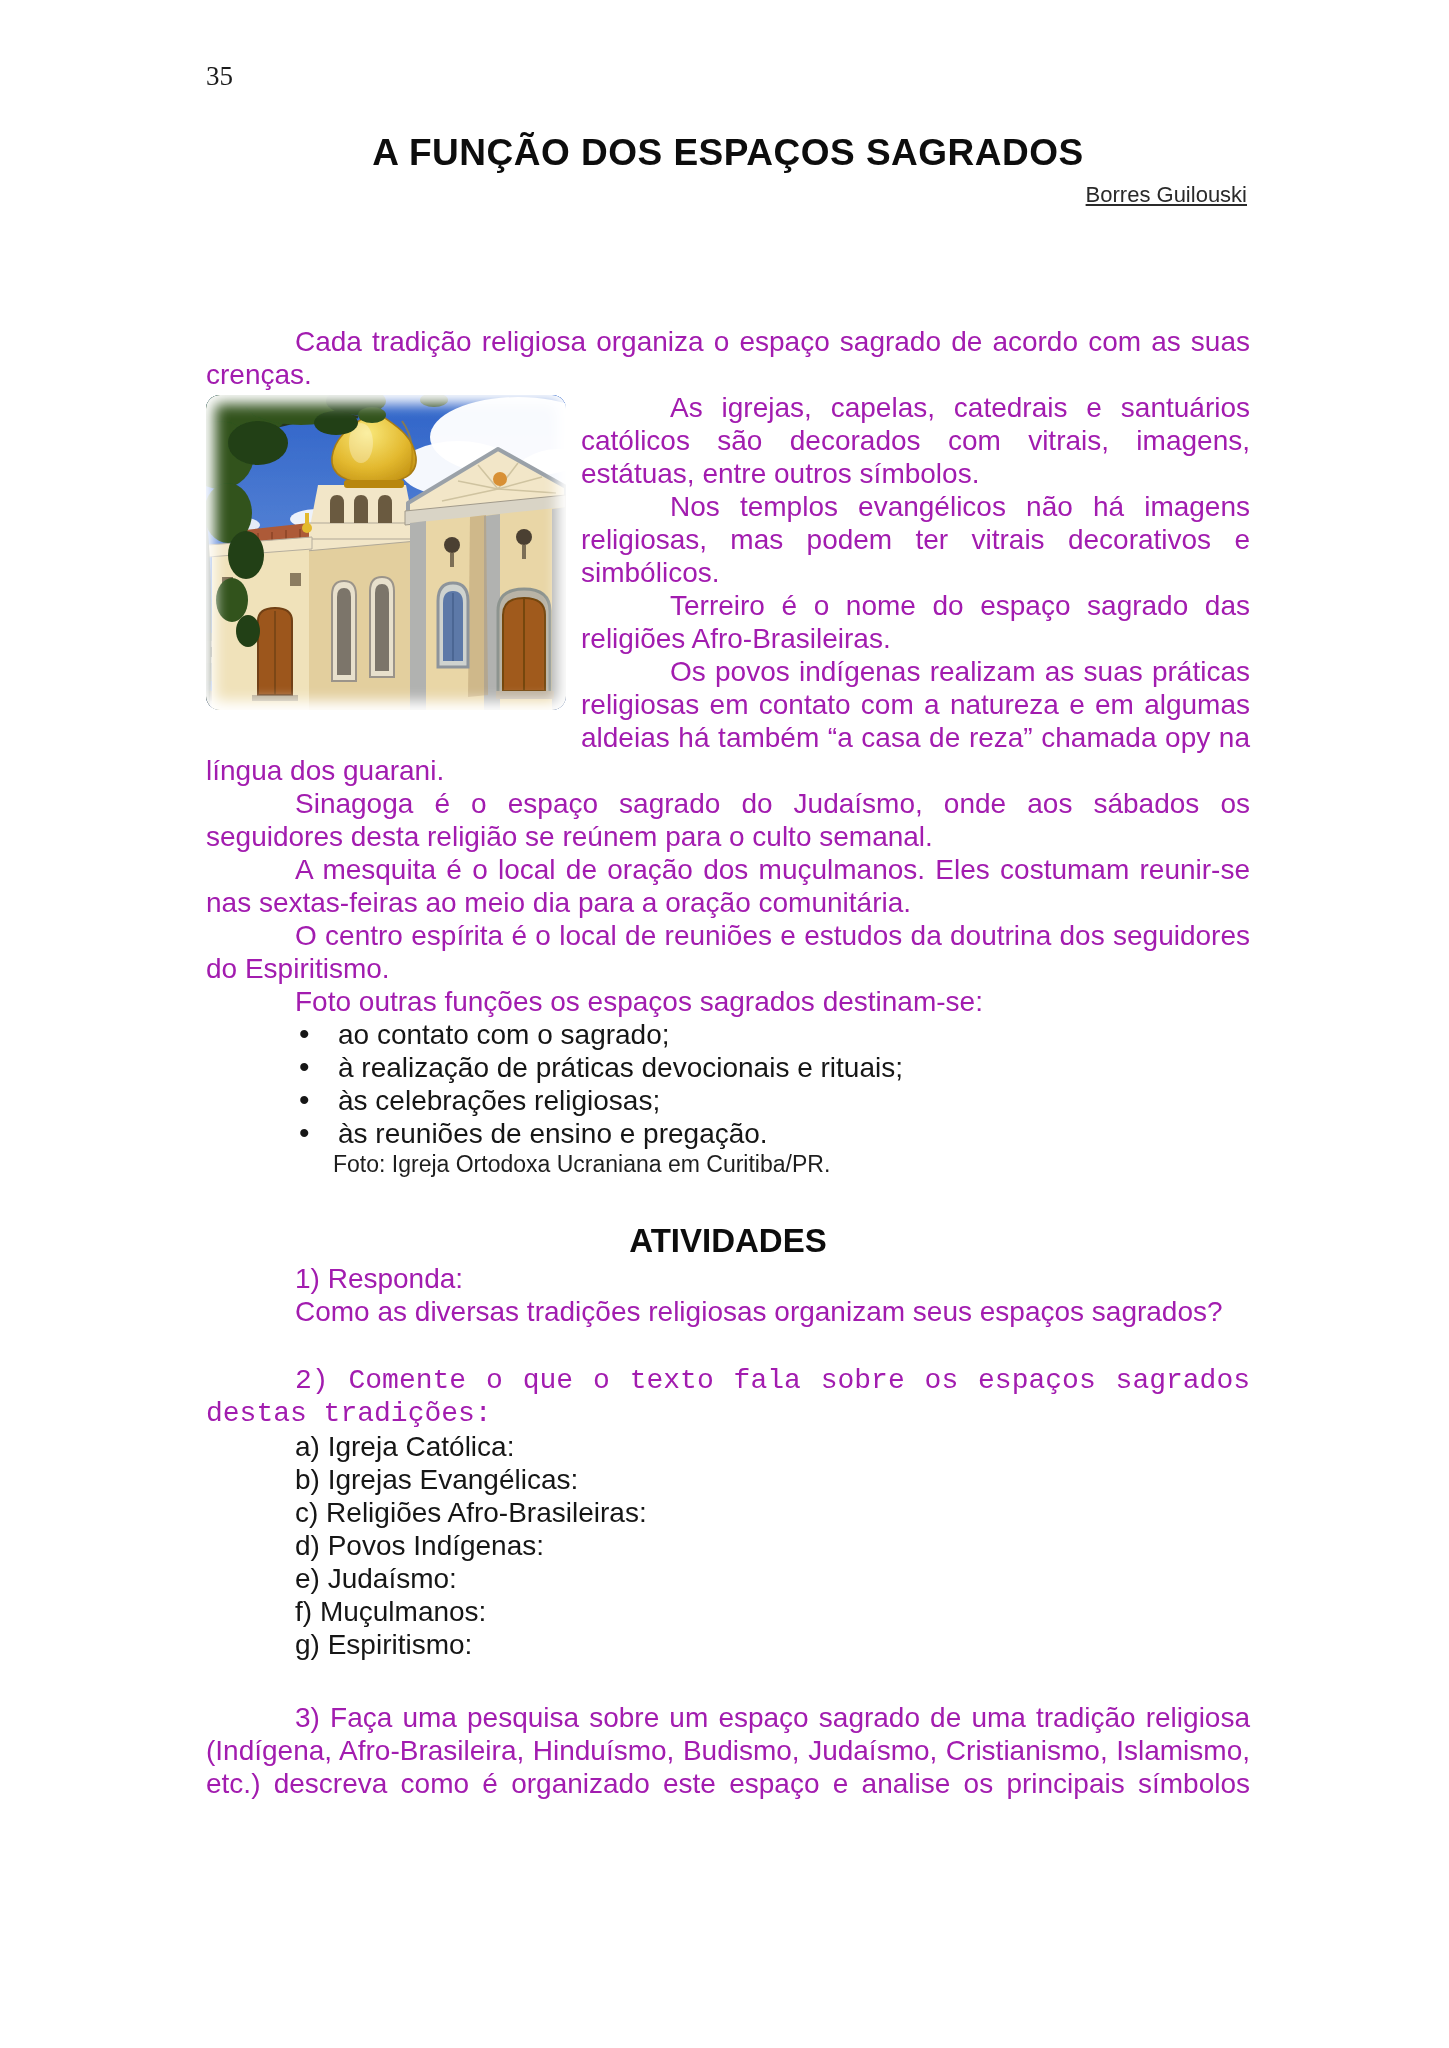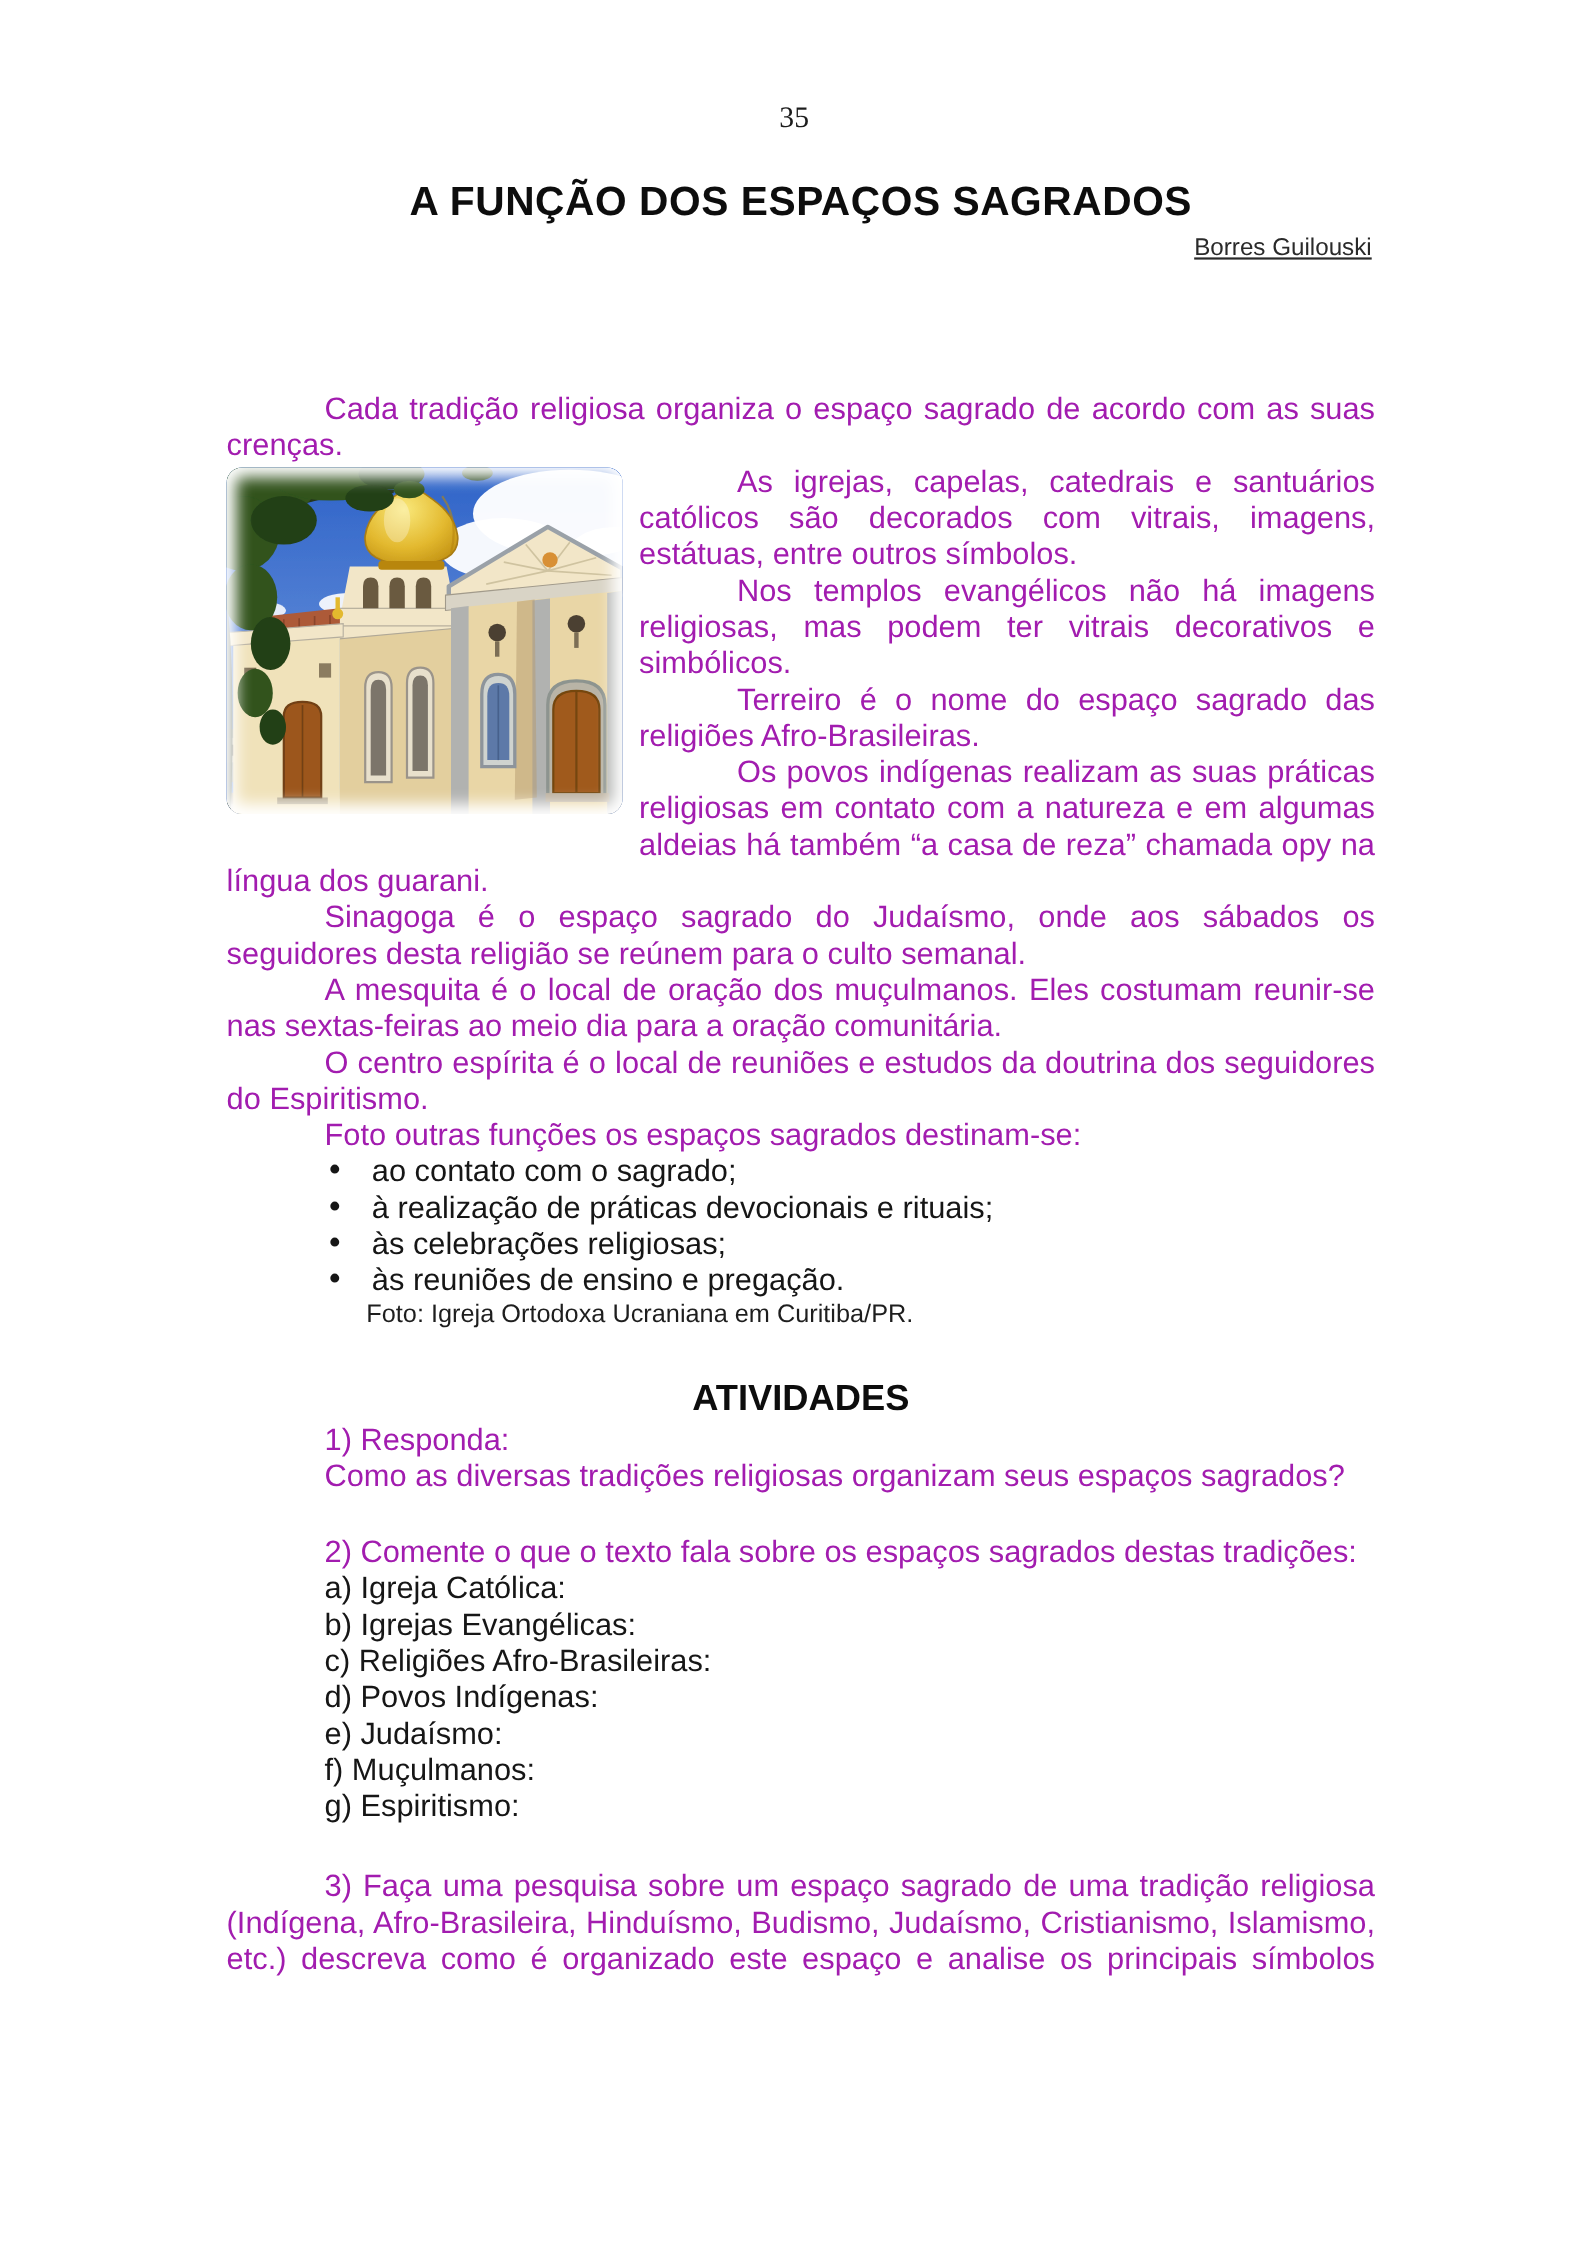--- a/index.html
+++ b/index.html
@@ -2,21 +2,21 @@
 <html style="--sky-top: #2e63c8; --sky-bottom: #7fa3e2; --cloud: #ffffff; --dome-light: #f9e87a; --dome-gold: #e3b92f; --dome-deep: #b8860b; --facade: #e9d6a6; --facade-light: #f2e6c8; --trim-gray: #a7acb2; --door-brown: #a05a1e; --roof-red: #ad5a38; --foliage: #30531f; --foliage-dark: #233f15; --ground: #b9ac96;"><head>
 <meta charset="utf-8">
 <style>
   * { margin:0; padding:0; box-sizing:border-box; }
   html,body { width:1449px; height:2048px; background:#ffffff; overflow:hidden; }
   body { font-family:"Liberation Sans","DejaVu Sans",sans-serif; color:#161616; }
 
   .page { width:1449px; height:2048px; padding:0 199px 0 206px; position:relative; }
 
   .page-number {
-    text-align:center; margin-right:12px; padding-top:92px;
+    text-align:left; margin-right:12px; padding-top:62px;
     font-family:"Liberation Serif","DejaVu Serif",serif;
     font-size:27px; line-height:28px; color:#1c1c1c;
   }
   .title {
     margin-top:40px; text-align:center;
     font-size:37px; line-height:46px; font-weight:bold; letter-spacing:0.5px; color:#0d0d0d;
   }
   .author {
     margin-top:6px; margin-right:3px; text-align:right;
     font-size:22px; line-height:26px; color:#2a2a2a;text-decoration:underline;
@@ -52,21 +52,21 @@
   .caption {
     margin-left:127px;
     font-size:23px; line-height:28px; color:#1e1e1e;
   }
 
   .activities-heading {
     margin-top:42px; text-align:center;
     font-size:33px; line-height:42px; font-weight:bold; color:#0d0d0d;
   }
   .q { text-align:justify; }
-  .gap-top { margin-top:36px; }
+  .gap-top { margin-top:36px;font-family:Liberation Mono, monospace; }
   .gap-top-lg { margin-top:40px; }
   .q2-items { margin-left:89px; }
   .q2-item { font-size:28px; line-height:33px; }
   .justify-last { text-align-last:justify; }
 
   
   .st-sky-top { stop-color:var(--sky-top,#2e63c8); }
   .st-sky-bot { stop-color:var(--sky-bottom,#7fa3e2); }
   .st-gold-hi { stop-color:var(--dome-light,#f9e87a); }
   .st-gold-mid { stop-color:var(--dome-gold,#e3b92f); }

